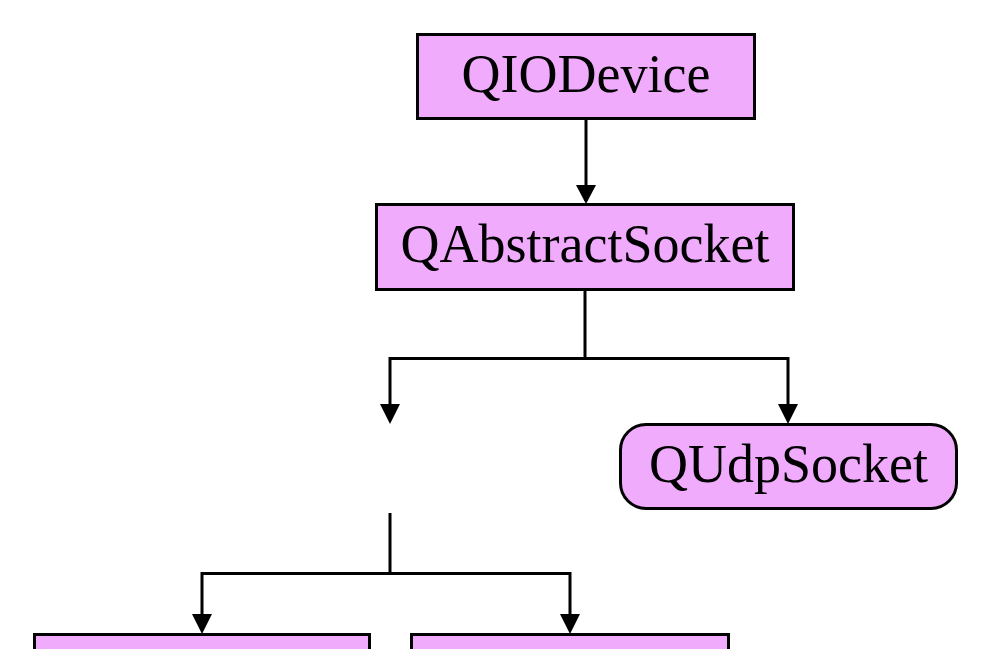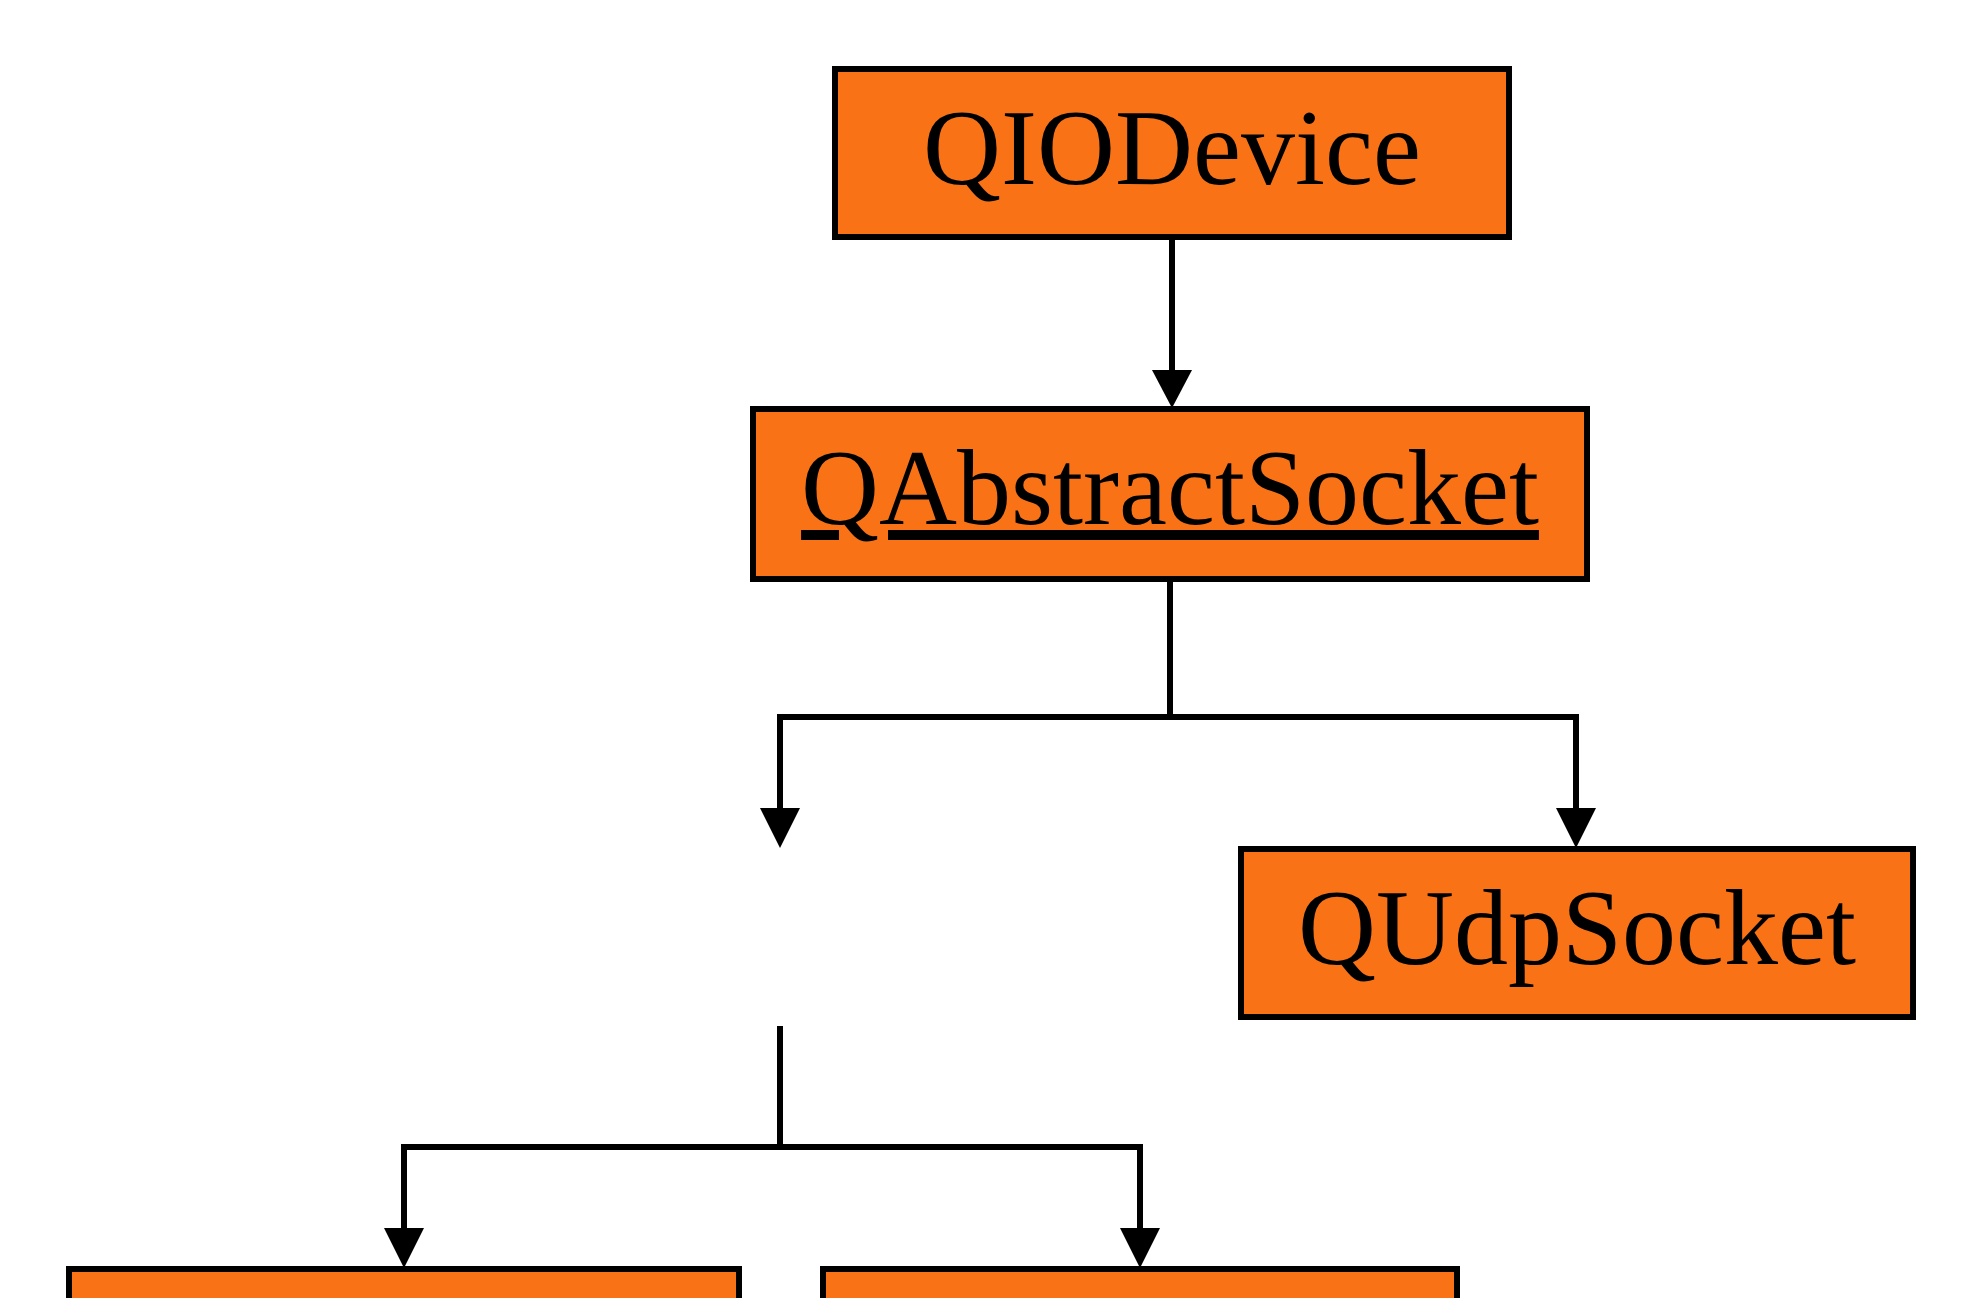--- a/index.html
+++ b/index.html
@@ -19,36 +19,36 @@
     position: absolute;
     left: 0;
     top: 0;
     width: 982px;
     height: 649px;
   }
   .node {
     position: absolute;
     box-sizing: border-box;
     border: 3px solid #000000;
-    background: #f97316;
+    background: #f0abfc;
     display: flex;
     align-items: center;
     justify-content: center;
     font-size: 54px;
     line-height: 1;
     color: #000000;
   }
   .node span {
     white-space: nowrap;
     transform: translateY(-3px);
   }
   .node-qiodevice       { left: 416px; top: 33px;  width: 340px; height: 87px; }
-  .node-qabstractsocket { left: 375px; top: 203px; width: 420px; height: 88px; text-decoration: underline; }
+  .node-qabstractsocket { left: 375px; top: 203px; width: 420px; height: 88px; }
   .node-qtcpsocket      { left: 221px; top: 423px; width: 339px; height: 90px; }
-  .node-qudpsocket      { left: 619px; top: 423px; width: 339px; height: 87px; }
+  .node-qudpsocket      { left: 619px; top: 423px; width: 339px; height: 87px; border-radius: 27px; }
   .node-bottom-left     { left: 33px;  top: 633px; width: 338px; height: 60px; }
   .node-bottom-right    { left: 410px; top: 633px; width: 320px; height: 60px; }
 </style>
 </head>
 <body>
 
 <div class="canvas">
 
   <svg class="edges" width="982" height="649" viewBox="0 0 982 649" xmlns="http://www.w3.org/2000/svg">
     <g stroke="#000000" stroke-width="3" fill="none">

